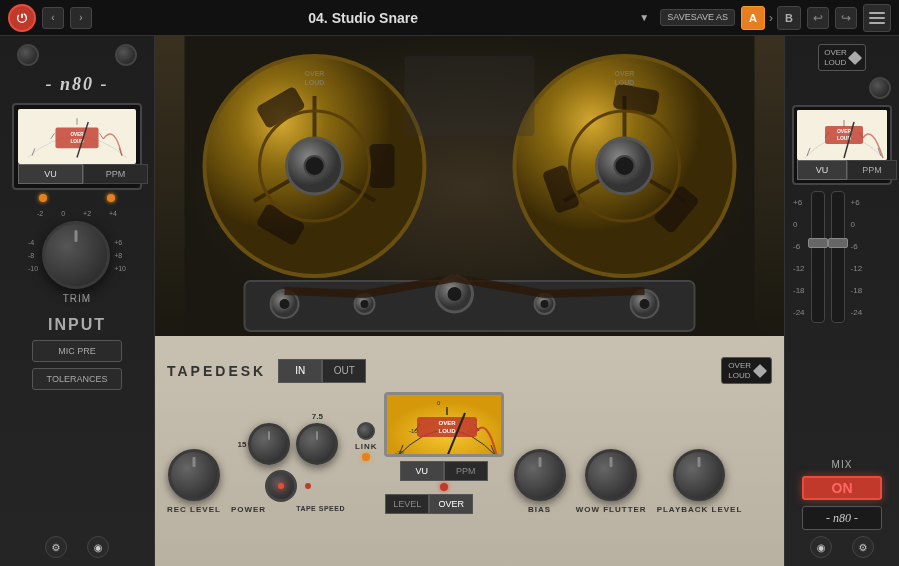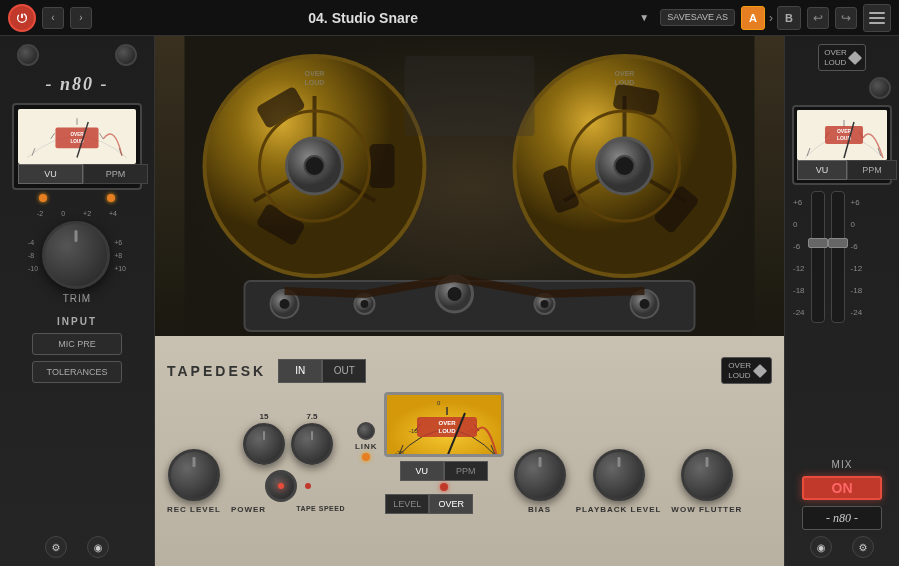--- a/index.html
+++ b/index.html
@@ -181,21 +181,21 @@
       transform: translateX(-50%);
       border-radius: 2px;
     }
     .section-label {
       font-size: 10px;
       color: #aaa;
       letter-spacing: 1px;
       text-align: center;
     }
     .input-label {
-      font-size: 10px; color: #aaa; letter-spacing: 2px;
+      font-size: 16px; color: #aaa; letter-spacing: 2px;
       text-align: center; font-weight: bold;
     }
     .mic-pre-btn {
       width: 90px; height: 22px;
       background: #2a2a2a;
       border: 1px solid #555;
       border-radius: 3px;
       display: flex; align-items: center; justify-content: center;
       font-size: 9px; color: #aaa;
       cursor: pointer;
@@ -707,21 +707,21 @@
         <div class="control-group">
           <div class="medium-knob">
             <div class="medium-knob-indicator"></div>
           </div>
           <div class="ctrl-label">REC
 LEVEL</div>
         </div>
 
         <div style="display:flex;flex-direction:column;align-items:center;gap:3px">
           <div style="display:flex;gap:6px;align-items:flex-end">
-            <div style="display:flex;flex-direction:column;align-items:center;gap:2px">
+            <div style="display:flex;flex-direction:row;align-items:center;gap:2px">
               <span style="font-size:8px;color:#333;font-weight:bold">15</span>
               <div class="small-medium-knob">
                 <div class="small-medium-knob-indicator"></div>
               </div>
             </div>
             <div style="display:flex;flex-direction:column;align-items:center;gap:2px">
               <span style="font-size:8px;color:#333;font-weight:bold">7.5</span>
               <div class="small-medium-knob">
                 <div class="small-medium-knob-indicator"></div>
               </div>
@@ -806,29 +806,29 @@
           <div class="medium-knob">
             <div class="medium-knob-indicator"></div>
           </div>
           <div class="ctrl-label">BIAS</div>
         </div>
 
         <div class="control-group">
           <div class="medium-knob">
             <div class="medium-knob-indicator"></div>
           </div>
-          <div class="ctrl-label">PLAYBACK
-LEVEL</div>
+          <div class="ctrl-label">WOW FLUTTER</div>
         </div>
 
         <div class="control-group">
           <div class="medium-knob">
             <div class="medium-knob-indicator"></div>
           </div>
-          <div class="ctrl-label">WOW FLUTTER</div>
+          <div class="ctrl-label">PLAYBACK
+LEVEL</div>
         </div>
 
       </div>
     </div>
   </div>
 
   <div class="right-panel">
 
     <div class="right-top-row">
       <div class="right-overloud-logo">

